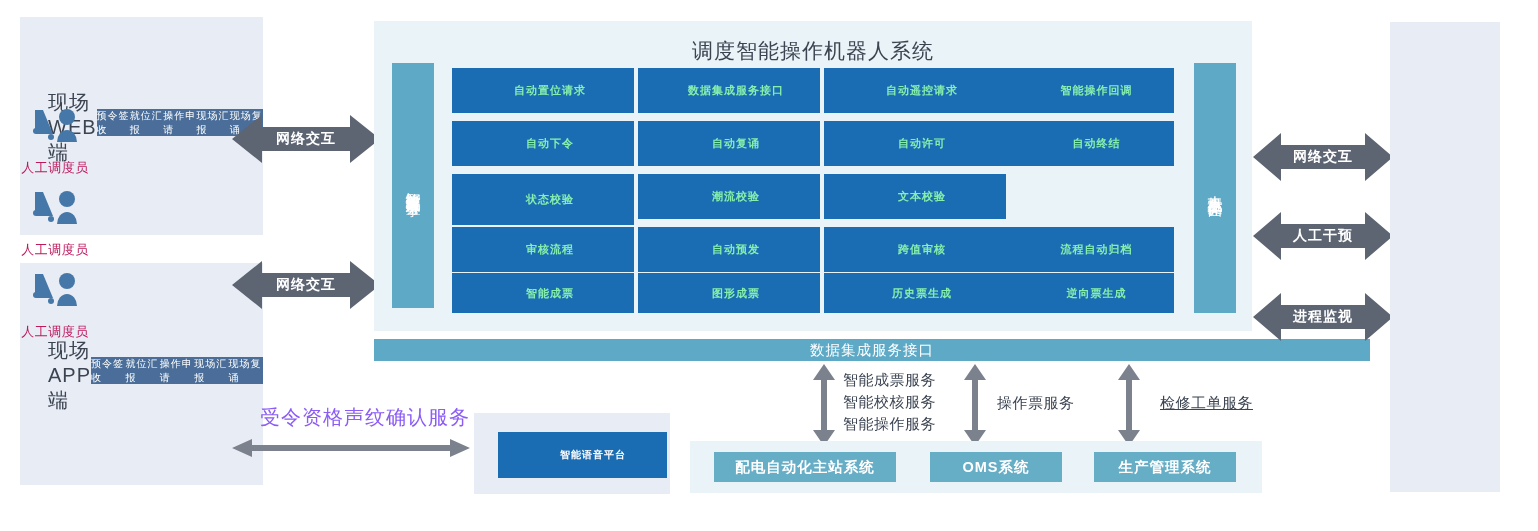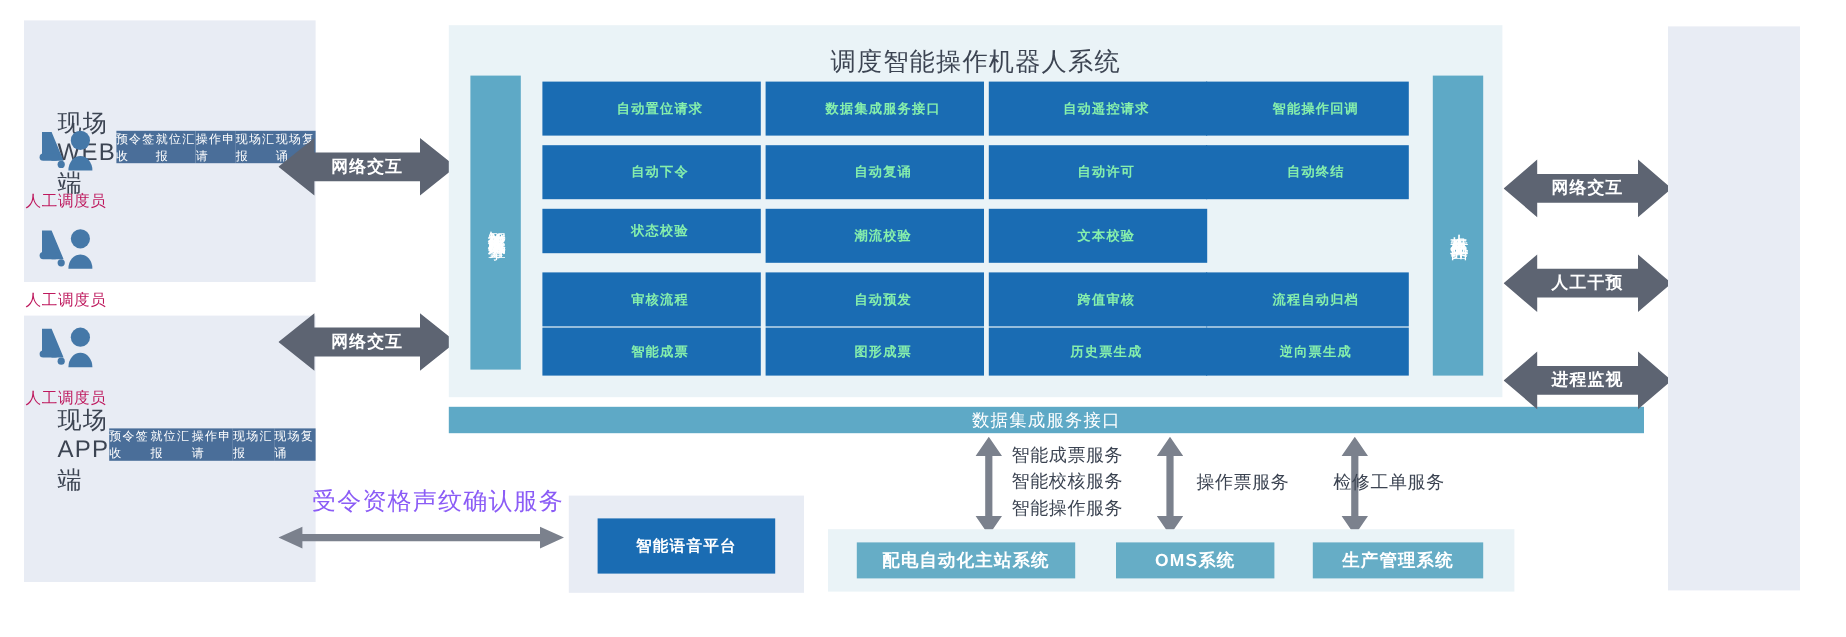--- a/index.html
+++ b/index.html
@@ -70,22 +70,22 @@
     display:flex;align-items:center;justify-content:center;
     color:#ffffff;font-size:14px;letter-spacing:1px;font-weight:bold;
   }
   .varrow{position:absolute;}
   .vlabel{position:absolute;font-size:15px;color:#3c4452;line-height:22px;letter-spacing:0.5px;white-space:pre;}
 
   
   #voice-panel{position:absolute;left:474px;top:413px;width:196px;height:81px;background:#e8ecf4;}
   #voice-box{
     position:absolute;left:498px;top:432px;width:148px;height:46px;
-    background:#1a6cb3;color:#ffffff;font-size:13px;font-weight:bold;letter-spacing:1px;
-    display:flex;align-items:center;justify-content:center;
+    background:#1a6cb3;color:#ffffff;font-size:10px;font-weight:bold;letter-spacing:1px;
+    display:flex;align-items:center;justify-content:center;padding-left:21px;
   }
   #voice-arrow-label{
     position:absolute;left:230px;top:404px;width:240px;text-align:right;
     font-size:20px;color:#8b5cf6;letter-spacing:1px;
   }
 
   
   #bottom-panel{position:absolute;left:690px;top:441px;width:572px;height:52px;background:#eaf3f7;}
   .sysbox{
     position:absolute;height:30px;background:#66adc6;color:#ffffff;
@@ -137,21 +137,21 @@
 <div class="fbox" style="left:452px;top:68px;width:168px;height:45px;">自动置位请求</div>
 <div class="fbox" style="left:638px;top:68px;width:168px;height:45px;">数据集成服务接口</div>
 <div class="fbox" style="left:824px;top:68px;width:168px;height:45px;">自动遥控请求</div>
 <div class="fbox" style="left:1005px;top:68px;width:155px;height:45px;">智能操作回调</div>
 
 <div class="fbox" style="left:452px;top:121px;width:168px;height:45px;">自动下令</div>
 <div class="fbox" style="left:638px;top:121px;width:168px;height:45px;">自动复诵</div>
 <div class="fbox" style="left:824px;top:121px;width:168px;height:45px;">自动许可</div>
 <div class="fbox" style="left:1005px;top:121px;width:155px;height:45px;">自动终结</div>
 
-<div class="fbox" style="left:452px;top:174px;width:168px;height:37px;">状态校验</div>
+<div class="fbox" style="left:452px;top:174px;width:168px;height:51px;">状态校验</div>
 <div class="fbox" style="left:638px;top:174px;width:168px;height:45px;">潮流校验</div>
 <div class="fbox" style="left:824px;top:174px;width:168px;height:45px;">文本校验</div>
 
 <div class="fbox" style="left:452px;top:227px;width:168px;height:45px;">审核流程</div>
 <div class="fbox" style="left:638px;top:227px;width:168px;height:45px;">自动预发</div>
 <div class="fbox" style="left:824px;top:227px;width:168px;height:45px;">跨值审核</div>
 <div class="fbox" style="left:1005px;top:227px;width:155px;height:45px;">流程自动归档</div>
 
 <div class="fbox" style="left:452px;top:273px;width:168px;height:40px;">智能成票</div>
 <div class="fbox" style="left:638px;top:273px;width:168px;height:40px;">图形成票</div>
@@ -228,21 +228,21 @@
     <polygon points="12,0 23,16 15,16 15,66 23,66 12,82 1,66 9,66 9,16 1,16" fill="#7b818d"></polygon>
   </svg>
 </div>
 <div class="vlabel" style="left:997px;top:392px;">操作票服务</div>
 
 <div class="varrow" style="left:1117px;top:364px;width:24px;height:82px;">
   <svg width="24" height="82" viewBox="0 0 24 82">
     <polygon points="12,0 23,16 15,16 15,66 23,66 12,82 1,66 9,66 9,16 1,16" fill="#7b818d"></polygon>
   </svg>
 </div>
-<div class="vlabel" style="left:1111px;top:392px;">检修工单服务</div>
+<div class="vlabel" style="left:1160px;top:392px;text-decoration:underline;">检修工单服务</div>
 
 <div id="voice-arrow-label">受令资格声纹确认服务</div>
 <div class="harrow" style="left:232px;top:435px;width:238px;height:26px;">
   <svg width="238" height="26" viewBox="0 0 238 26">
     <polygon points="0,13 20,4 20,10 218,10 218,4 238,13 218,22 218,16 20,16 20,22" fill="#7b818d"></polygon>
   </svg>
 </div>
 <div id="voice-panel"></div>
 <div id="voice-box">智能语音平台</div>
 

